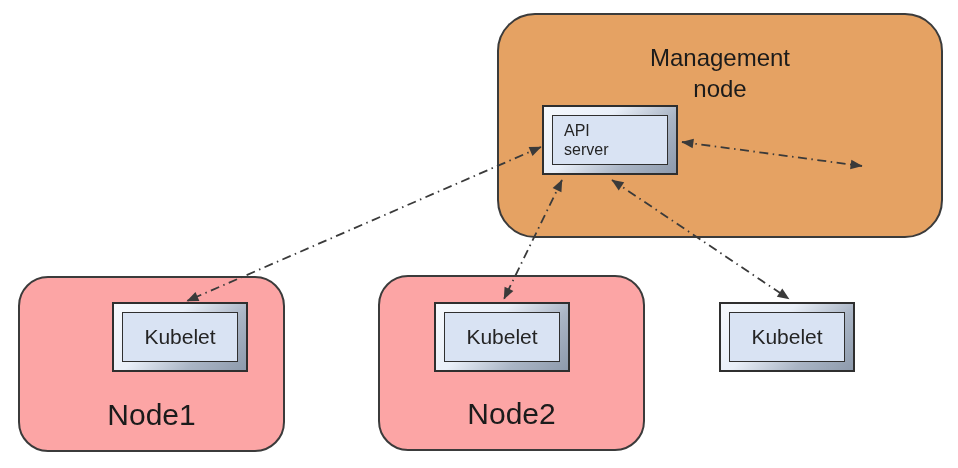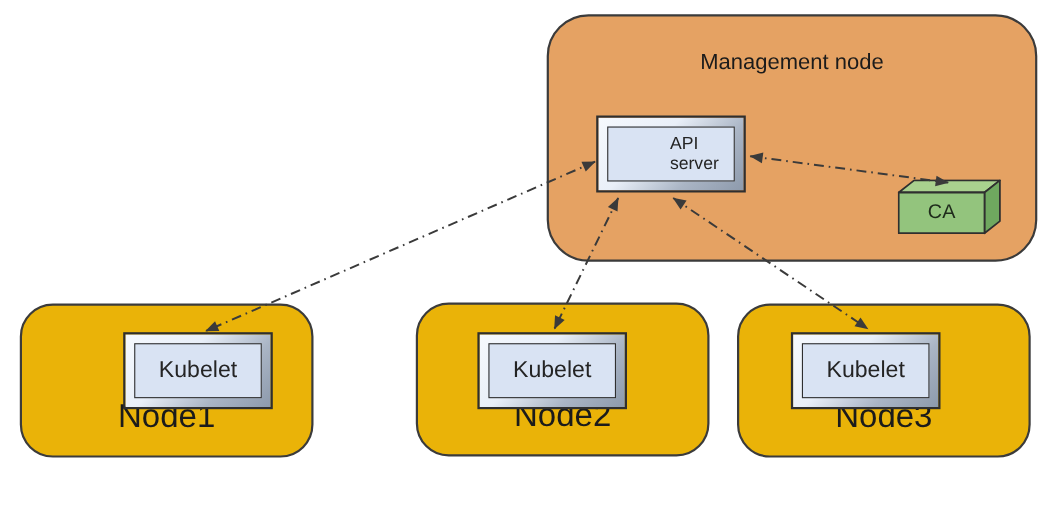--- a/index.html
+++ b/index.html
@@ -15,32 +15,32 @@
     position:absolute;
     box-sizing:border-box;
     border:2px solid #3b3b3b;
   }
   .mgmt{
     left:497px;top:13px;width:446px;height:225px;
     border-radius:38px;
     background:#e5a263;
   }
   .node{
-    width:267px;height:140px;
+    width:267px;height:176px;
     border-radius:30px;
-    background:#eab308;
+    background:#fca5a5;
   }
   .node1{left:18px;top:276px;}
   .node2{left:342px;top:275px;margin-left:36px;}
   .node3{left:670px;top:276px;}
   .mgmt-title{
     position:absolute;left:0;right:0;top:27px;
     margin:0 auto;width:190px;
     text-align:center;
-    font-size:20px;line-height:31px;
+    font-size:24px;line-height:31px;
     color:#1b1b1b;
   }
   .node-label{
     position:absolute;left:0;right:0;bottom:18px;
     text-align:center;
     font-size:30px;
     color:#1b1b1b;
   }
   
   .chip{
@@ -53,21 +53,21 @@
   .chip .panel{
     position:absolute;
     left:8px;right:8px;top:8px;bottom:8px;
     box-sizing:border-box;
     border:1.5px solid #2f2f2f;
     background:#d9e3f3;
     display:flex;align-items:center;justify-content:center;
     font-size:21px;color:#242424;
   }
   .chip.api{left:542px;top:105px;}
-  .chip.api .panel{justify-content:flex-end;padding-left:11px;font-size:16px;line-height:19px;}
+  .chip.api .panel{justify-content:flex-start;padding-left:11px;font-size:16px;line-height:19px;}
   .chip.api .panel span{display:block;width:58px;}
   .chip.k1{left:112px;top:302px;}
   .chip.k2{left:434px;top:302px;}
   .chip.k3{left:719px;top:302px;}
   
   .ca-wrap{position:absolute;left:816px;top:163px;width:95px;height:51px;}
   .ca-label{
     position:absolute;left:1px;top:19px;width:78px;
     text-align:center;font-size:18px;color:#1e2a1b;
   }
@@ -86,46 +86,35 @@
   <div class="group-box mgmt">
     <div class="mgmt-title">Management node</div>
   </div>
 
   <div class="chip api">
     <div class="panel">
       <span>API server</span>
     </div>
   </div>
 
-  <div class="ca-wrap">
-    <svg width="95" height="51" viewBox="0 0 95 51">
-      <path d="M1,12 L15,1 L93,1 L79,12 Z" fill="#a9d18e" stroke="#2f2f2f" stroke-width="1.6" stroke-linejoin="round"></path>
-      <path d="M79,12 L93,1 L93,38 L79,49 Z" fill="#6fa85f" stroke="#2f2f2f" stroke-width="1.6" stroke-linejoin="round"></path>
-      <path d="M1,12 L79,12 L79,49 L1,49 Z" fill="#93c47d" stroke="#2f2f2f" stroke-width="1.6" stroke-linejoin="round"></path>
-    </svg>
-    <div class="ca-label">CA</div>
-  </div>
 
   <div class="group-box node node1">
     <div class="node-label">Node1</div>
   </div>
   <div class="chip k1">
     <div class="panel">Kubelet</div>
   </div>
 
   <div class="group-box node node2">
     <div class="node-label">Node2</div>
   </div>
   <div class="chip k2">
     <div class="panel">Kubelet</div>
   </div>
 
-  <div class="group-box node node3">
-    <div class="node-label">Node3</div>
-  </div>
   <div class="chip k3">
     <div class="panel">Kubelet</div>
   </div>
 
   <svg class="arrows" width="958" height="468" viewBox="0 0 958 468">
     <defs>
       <marker id="ah" viewBox="0 0 12 10" refX="11" refY="5" markerWidth="13" markerHeight="11" markerUnits="userSpaceOnUse" orient="auto-start-reverse">
         <path d="M0.5,0.5 L11.5,5 L0.5,9.5 Z" fill="#3a3a3a"></path>
       </marker>
     </defs>

